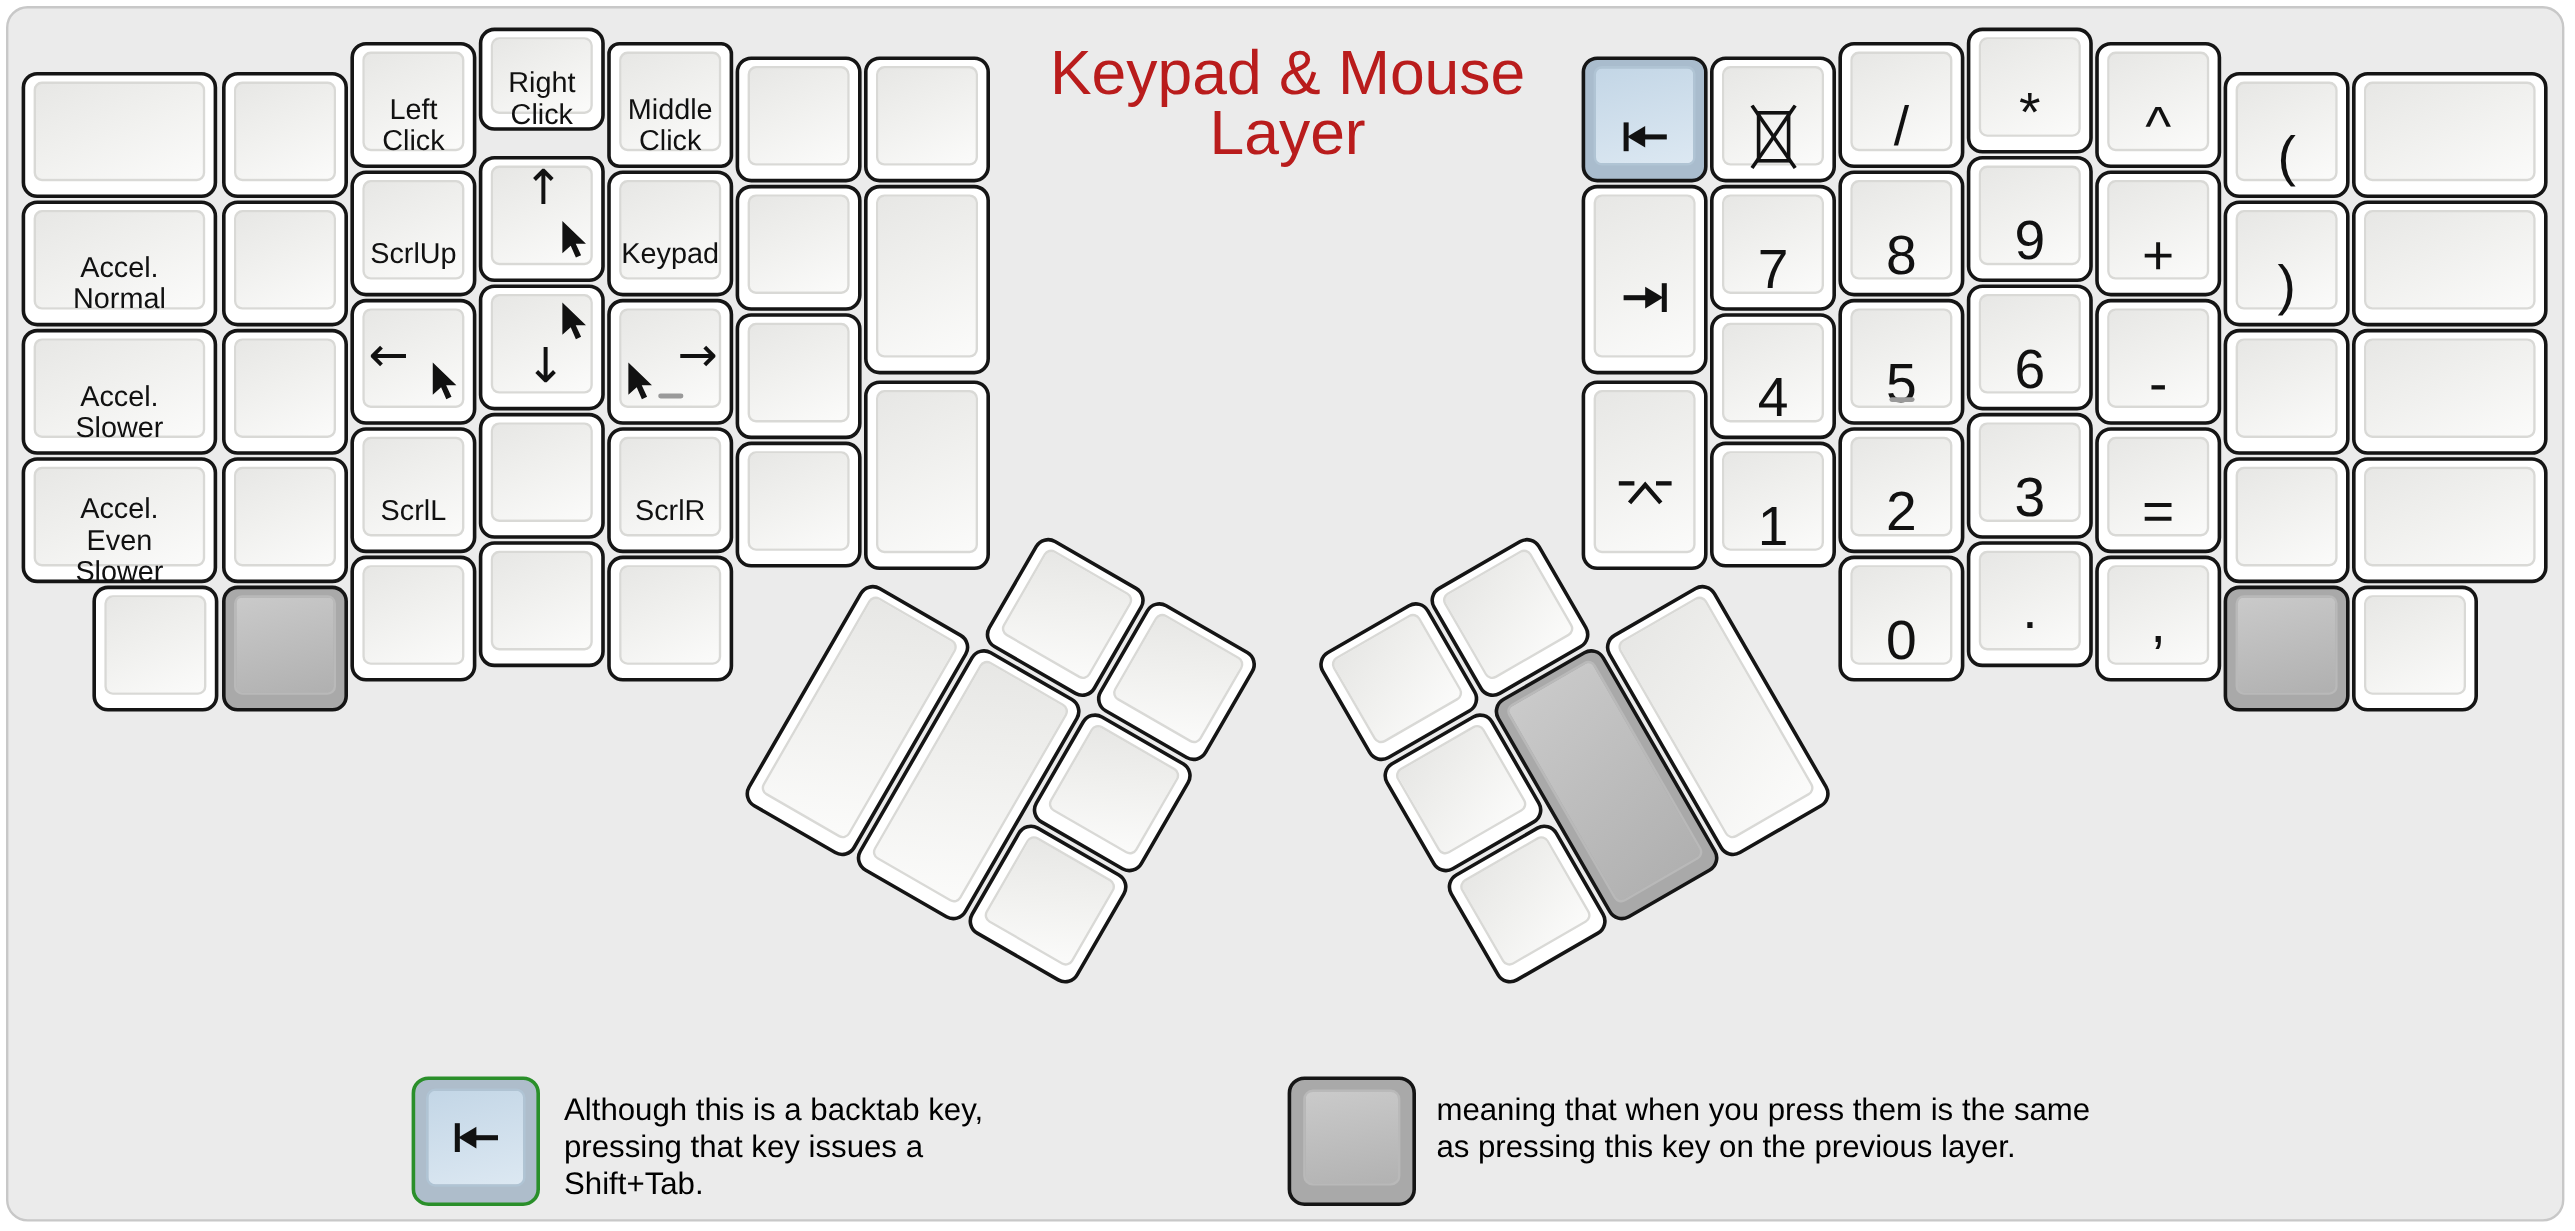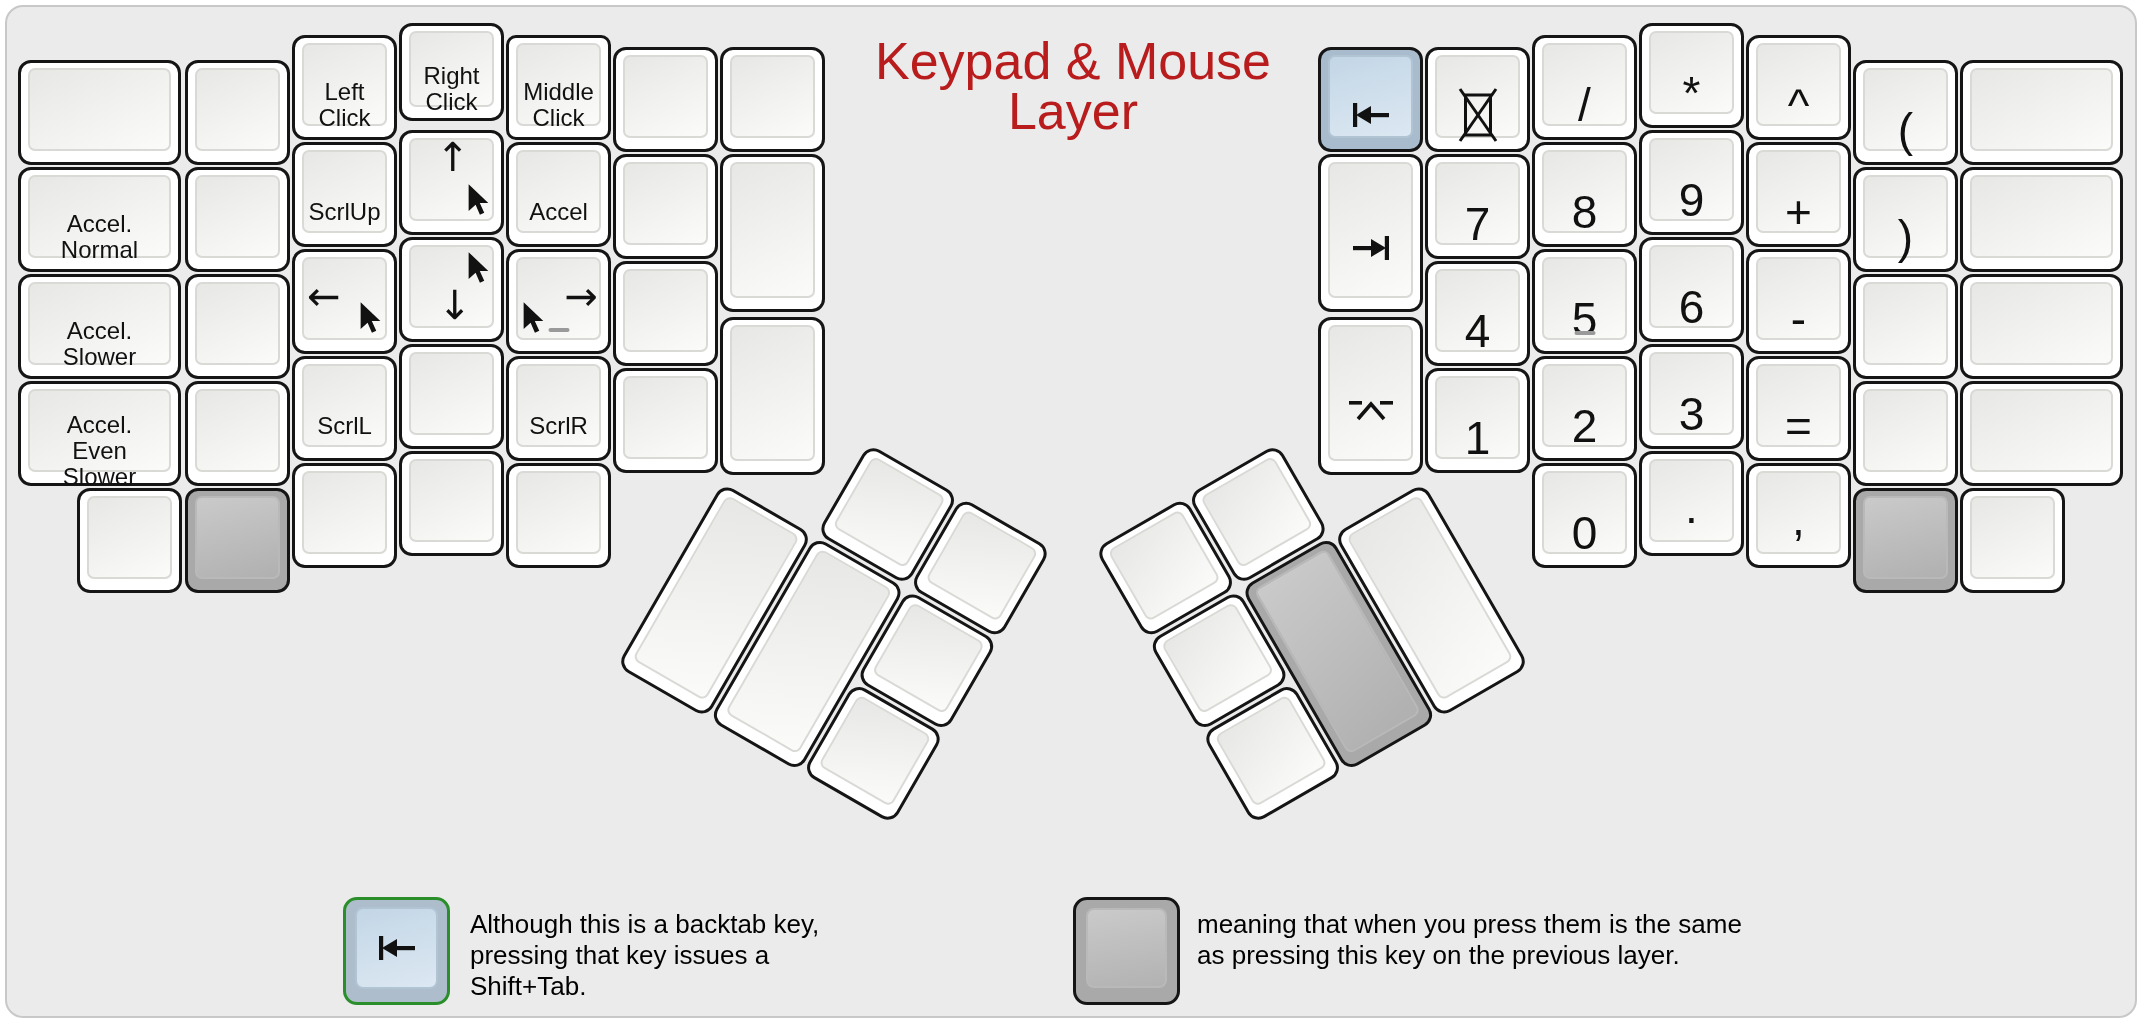--- a/index.html
+++ b/index.html
@@ -136,21 +136,21 @@
         <div class="inner"></div>
         <div class="content">
           <div class="klines">
             <div>ScrlL</div>
           </div>
         </div>
       </div>
       <div class="key" style="left: 292px; top: 463px; width: 105px; height: 105px;">
         <div class="inner"></div>
       </div>
-      <div class="key" style="left: 399px; top: 23px; width: 105px; height: 98px;">
+      <div class="key" style="left: 399px; top: 23px; width: 105px; height: 86px;">
         <div class="inner"></div>
         <div class="content">
           <div class="klines">
             <div>Right</div>
             <div>Click</div>
           </div>
         </div>
       </div>
       <div class="key" style="left: 399px; top: 130px; width: 105px; height: 105px;">
         <div class="inner"></div>
@@ -182,21 +182,21 @@
           <div class="klines">
             <div>Middle</div>
             <div>Click</div>
           </div>
         </div>
       </div>
       <div class="key" style="left: 506px; top: 142px; width: 105px; height: 105px;">
         <div class="inner"></div>
         <div class="content">
           <div class="klines">
-            <div>Accel</div>
+            <div>Keypad</div>
           </div>
         </div>
       </div>
       <div class="key" style="left: 506px; top: 249px; width: 105px; height: 105px;">
         <div class="inner"></div>
         <span class="m-arrow" style="right: 10px; top: 24px;">→</span>
         <span style="position: absolute; left: 12px; top: 49px;">
           <svg class="m-cursor" width="24" height="34" viewBox="0 0 20 28">
             <path d="M2.2 0.8 L2.2 23.2 L8 18 L11.6 26.2 L15.2 24.6 L11.5 16.6 L18.6 16.6 Z" fill="#111"></path>
           </svg>

